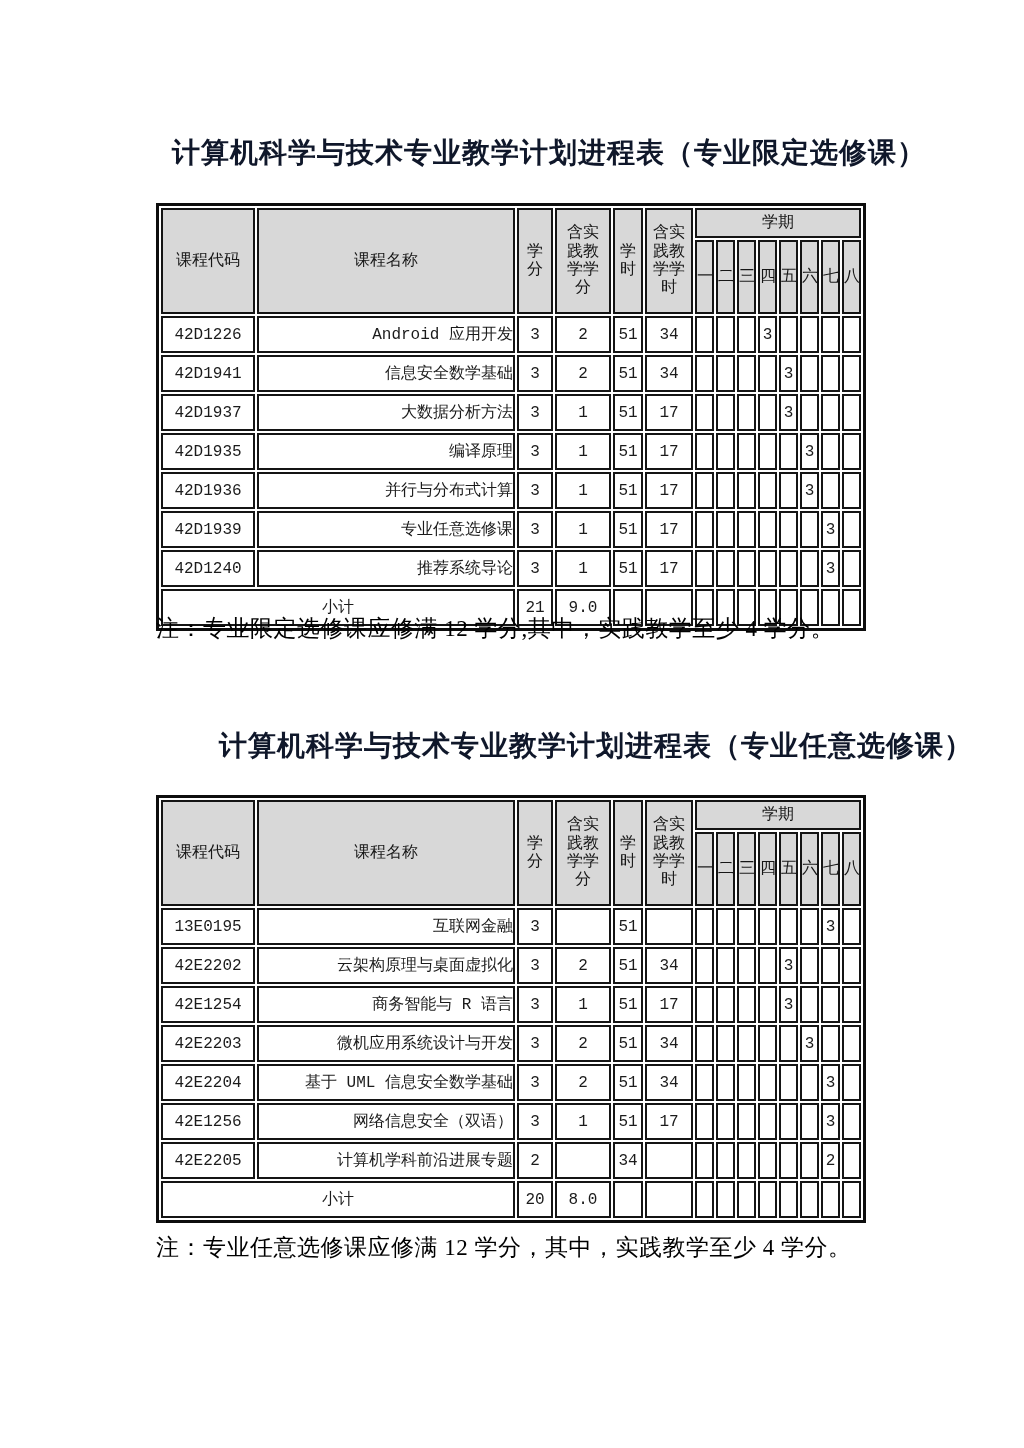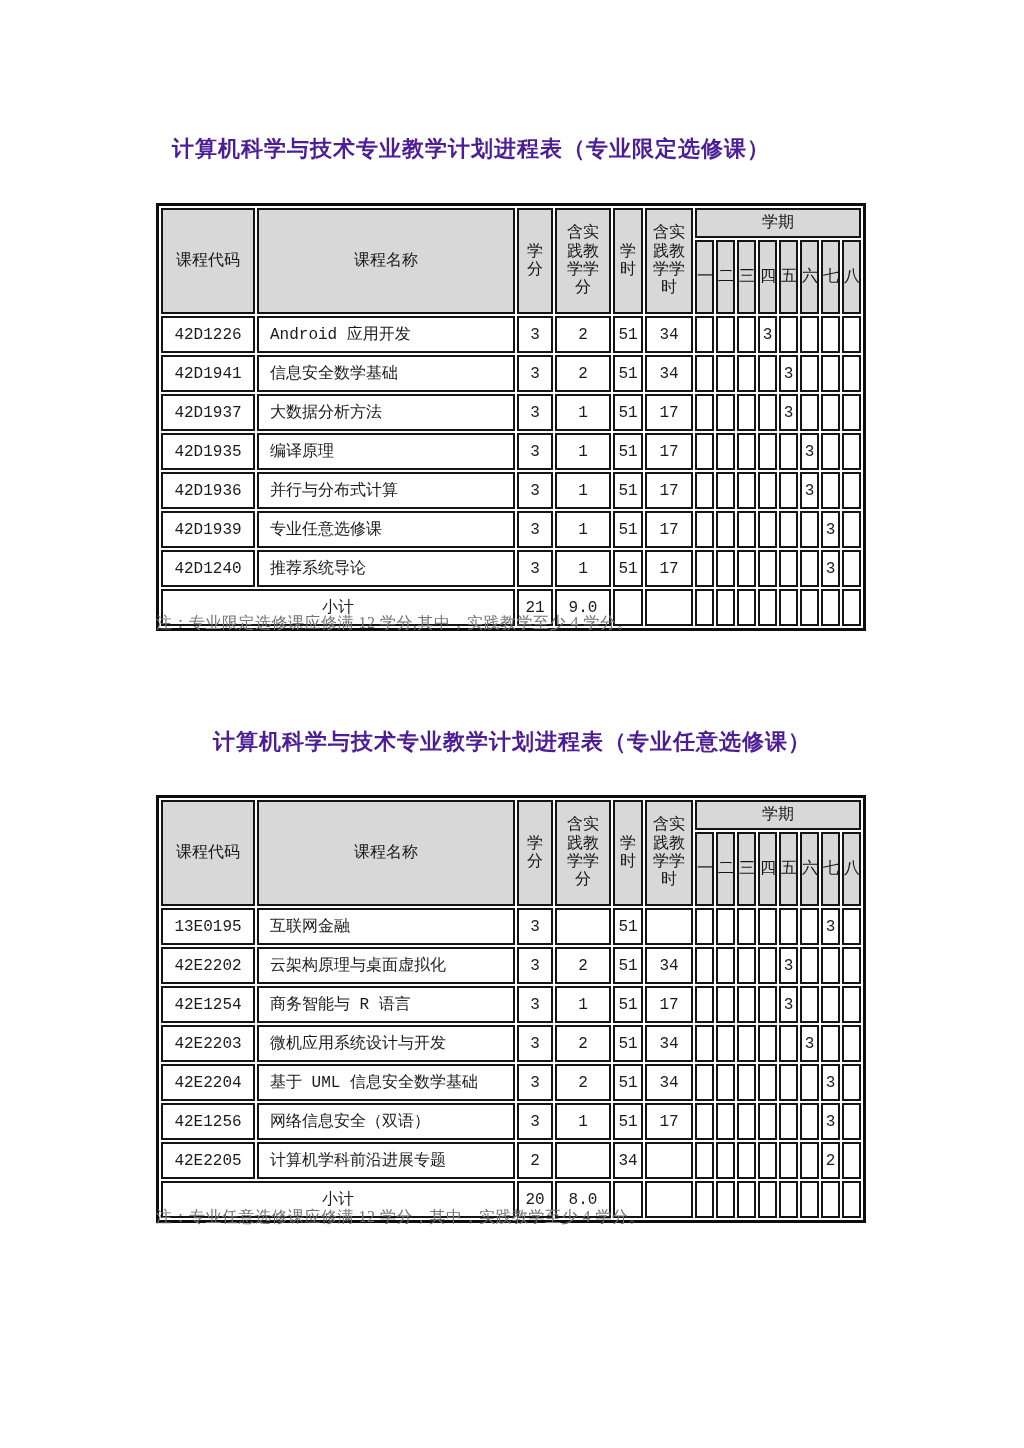--- a/index.html
+++ b/index.html
@@ -6,31 +6,31 @@
   body {
     width: 1024px; height: 1448px;
     background: #ffffff;
     color: #1a1a1a;
     font-family: "Liberation Serif", "DejaVu Serif", serif;
     position: relative;
     overflow: hidden;
   }
   .abs { position: absolute; }
   .table-title {
-    font-size: 22px;
+    font-size: 28px;
     font-weight: bold;
     letter-spacing: 1px;
-    color: #4c1d95;
+    color: #0f172a;
     white-space: nowrap;
     margin: 0;
   }
   .table-note {
-    font-size: 16px;
+    font-size: 23px;
     letter-spacing: 0.5px;
-    color: #737373;
+    color: #000000;
     white-space: nowrap;
     margin: 0;
   }
   table.course {
     border-collapse: separate;
     border-spacing: 2px;
     border: 3px solid #0d0d0d;
     table-layout: fixed;
     background: #ffffff;
     font-family: "Liberation Mono", "DejaVu Sans Mono", "DejaVu Serif", serif;
@@ -53,21 +53,21 @@
   }
   tr.hrow1 { height: 30px; }
   tr.hrow2 { height: 74px; }
   tr.hrow2 th { font-size: 17px; letter-spacing: -1px; }
   table.course tbody tr { height: 37px; }
   table.course tbody td {
     background: #ffffff;
     font-size: 16px;
     color: #1b1b1b;
   }
-  table.course td.name { text-align: left; padding-left: 11px; margin-top: 17px; }
+  table.course td.name { text-align: right; padding-left: 11px; margin-top: 17px; }
   tr.subtotal td { font-weight: normal; }
 </style>
 </head>
 <body>
 
 <h2 class="table-title abs" style="left:172px; top:134px;">计算机科学与技术专业教学计划进程表（专业限定选修课）</h2>
 
 <table class="course abs" style="left:156px; top:203px;">
   <colgroup>
     <col style="width:94px">
@@ -240,21 +240,21 @@
         <td class="num sem"></td>
         <td class="num sem"></td>
         <td class="num sem"></td>
         <td class="num sem"></td>
       </tr>
     </tbody>
 </table>
 
 <p class="table-note abs" style="left:156px; top:613px;">注：专业限定选修课应修满 12 学分,其中，实践教学至少 4 学分。</p>
 
-<h2 class="table-title abs" style="left:213px; top:727px;">计算机科学与技术专业教学计划进程表（专业任意选修课）</h2>
+<h2 class="table-title abs" style="left:219px; top:727px;">计算机科学与技术专业教学计划进程表（专业任意选修课）</h2>
 
 <table class="course abs" style="left:156px; top:795px;">
   <colgroup>
     <col style="width:94px">
       <col style="width:258px">
       <col style="width:36px">
     <col style="width:56px">
       <col style="width:30px">
       <col style="width:48px">
     <col style="width:19px">
@@ -419,13 +419,13 @@
         <td class="num sem"></td>
         <td class="num sem"></td>
         <td class="num sem"></td>
         <td class="num sem"></td>
         <td class="num sem"></td>
         <td class="num sem"></td>
       </tr>
     </tbody>
 </table>
 
-<p class="table-note abs" style="left:156px; top:1207px;">注：专业任意选修课应修满 12 学分，其中，实践教学至少 4 学分。</p>
+<p class="table-note abs" style="left:156px; top:1232px;">注：专业任意选修课应修满 12 学分，其中，实践教学至少 4 学分。</p>
 
 </body></html>

